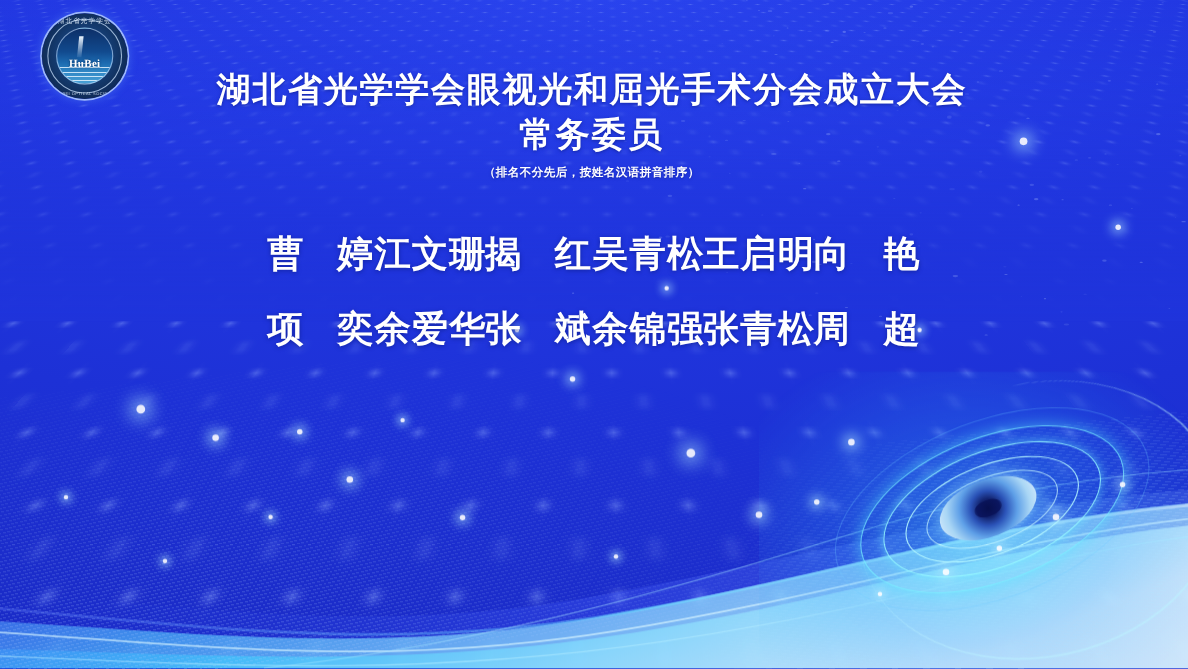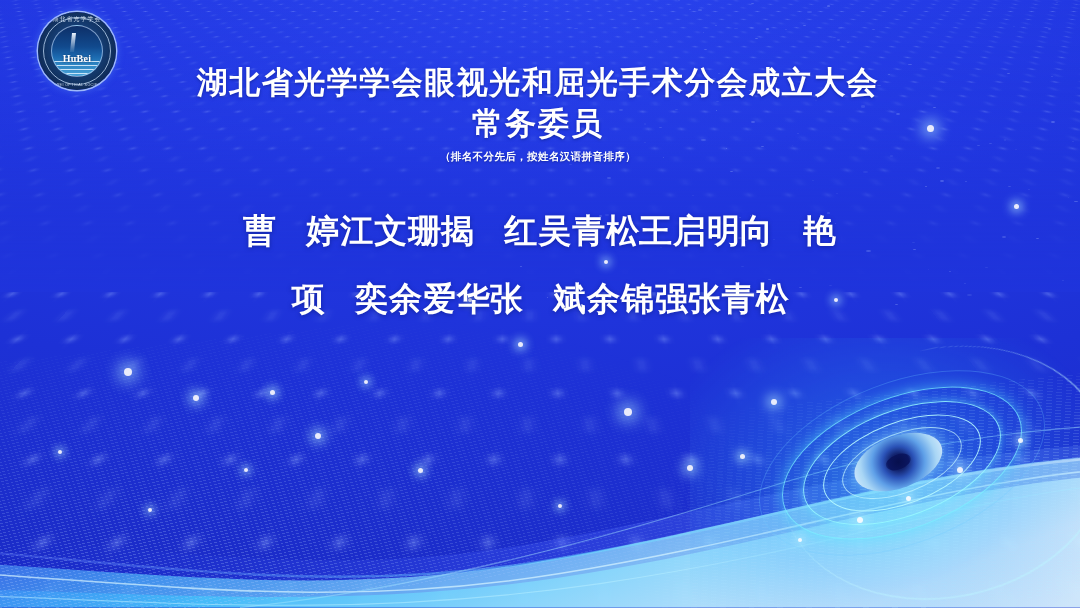--- a/index.html
+++ b/index.html
@@ -484,16 +484,17 @@
         <span class="name three">吴青松</span>
         <span class="name three">王启明</span>
         <span class="name two">向艳</span>
       </div>
       <div class="name-row">
         <span class="name two">项奕</span>
         <span class="name three">余爱华</span>
         <span class="name two">张斌</span>
         <span class="name three">余锦强</span>
         <span class="name three">张青松</span>
+        <span class="name two">周超</span>
       </div>
     </div>
 
 </div>
 
 </body></html>

